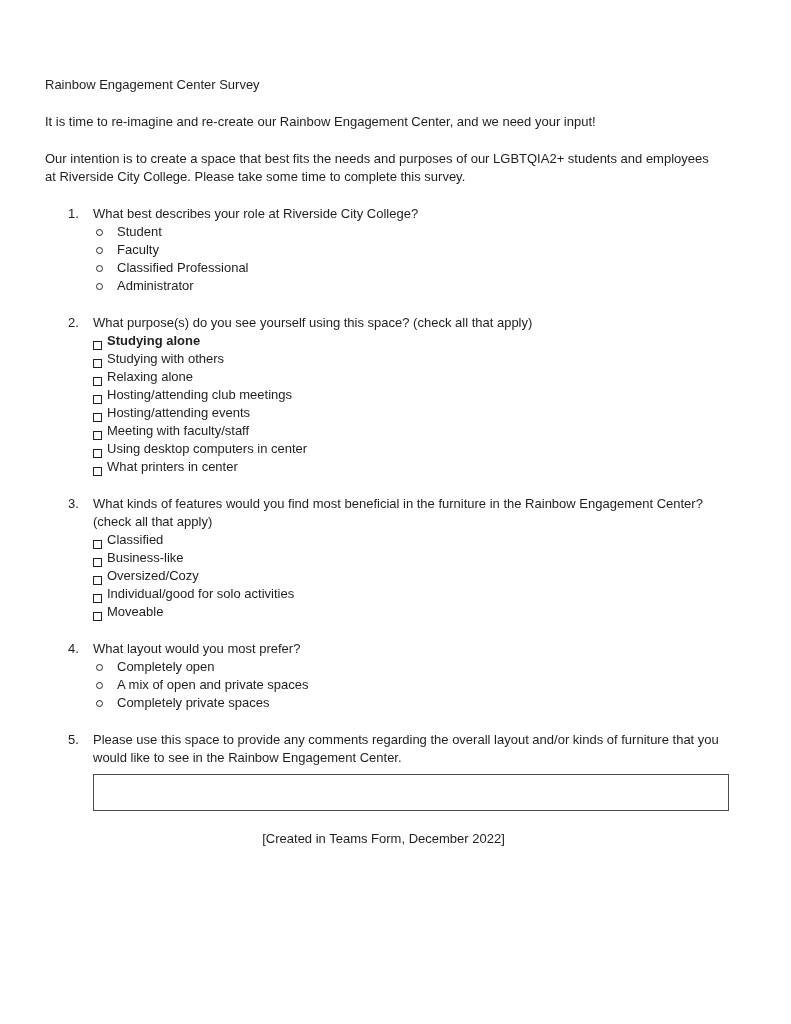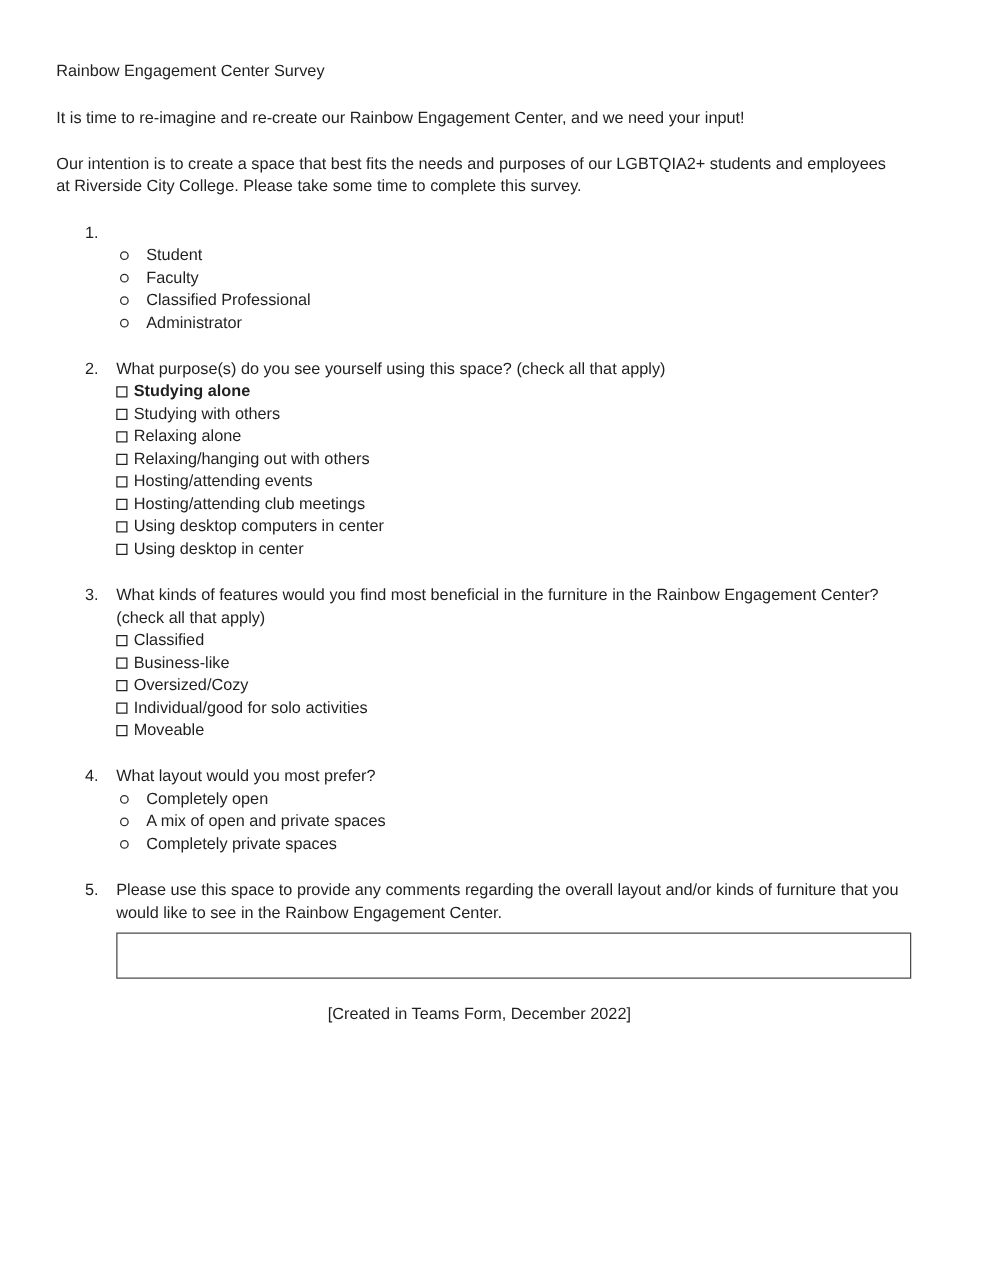--- a/index.html
+++ b/index.html
@@ -10,21 +10,21 @@
   .page {
     position: relative;
     width: 768px;
     height: 1024px;
     background: #ffffff;
     font-family: "Liberation Sans", sans-serif;
     font-size: 13px;
     line-height: 18px;
     color: #1f1f1f;
     box-sizing: border-box;
-    padding: 48px 46px 0 45px;
+    padding: 76px 46px 0 45px;
     overflow: hidden;
   }
   .block { margin: 0 0 19px 0; }
   .para { max-width: 700px; }
 
   
   .q-row { display: flex; margin-left: 23px; }
   .q-num { width: 25px; flex: 0 0 25px; }
   .q-text { max-width: 645px; }
 
@@ -35,21 +35,21 @@
     width: 7px; height: 7px;
     border: 1.2px solid #2a2a2a;
     border-radius: 50%;
     margin-right: 14px;
     flex: 0 0 auto;
     box-sizing: border-box;
     background: transparent;
   }
 
   
-  .opt.check-opt { margin-left: 48px; }
+  .opt.check-opt { margin-left: 48px; align-items: flex-end; }
   .cb {
     width: 9px; height: 9px;
     border: 1.3px solid #222222;
     margin-right: 5px;
     flex: 0 0 auto;
     box-sizing: border-box;
     background: transparent;
   }
 
   .bold { font-weight: bold; }
@@ -83,20 +83,21 @@
 
   <p class="block para">Rainbow Engagement Center Survey</p>
 
   <p class="block para">It is time to re-imagine and re-create our Rainbow Engagement Center, and we need your input!</p>
 
   <p class="block para">Our intention is to create a space that best fits the needs and purposes of our LGBTQIA2+ students and employees at Riverside City College. Please take some time to complete this survey.</p>
 
   <div class="block question">
     <div class="q-row">
       <span class="q-num">1.</span>
+      <span class="q-text">What best describes your role at Riverside City College?</span>
     </div>
     <div class="opt radio-opt">
       <span class="rb"></span>
       <span>Student</span>
     </div>
     <div class="opt radio-opt">
       <span class="rb"></span>
       <span>Faculty</span>
     </div>
     <div class="opt radio-opt">
@@ -121,37 +122,37 @@
     <div class="opt check-opt">
       <span class="cb"></span>
       <span>Studying with others</span>
     </div>
     <div class="opt check-opt">
       <span class="cb"></span>
       <span>Relaxing alone</span>
     </div>
     <div class="opt check-opt">
       <span class="cb"></span>
-      <span>Relaxing/hanging out with others</span>
+      <span>Hosting/attending club meetings</span>
     </div>
     <div class="opt check-opt">
       <span class="cb"></span>
       <span>Hosting/attending events</span>
     </div>
     <div class="opt check-opt">
       <span class="cb"></span>
-      <span>Hosting/attending club meetings</span>
+      <span>Meeting with faculty/staff</span>
     </div>
     <div class="opt check-opt">
       <span class="cb"></span>
       <span>Using desktop computers in center</span>
     </div>
     <div class="opt check-opt">
       <span class="cb"></span>
-      <span>Using desktop in center</span>
+      <span>What printers in center</span>
     </div>
   </div>
 
   <div class="block question">
     <div class="q-row">
       <span class="q-num">3.</span>
       <span class="q-text">What kinds of features would you find most beneficial in the furniture in the Rainbow Engagement Center? (check all that apply)</span>
     </div>
     <div class="opt check-opt">
       <span class="cb"></span>

